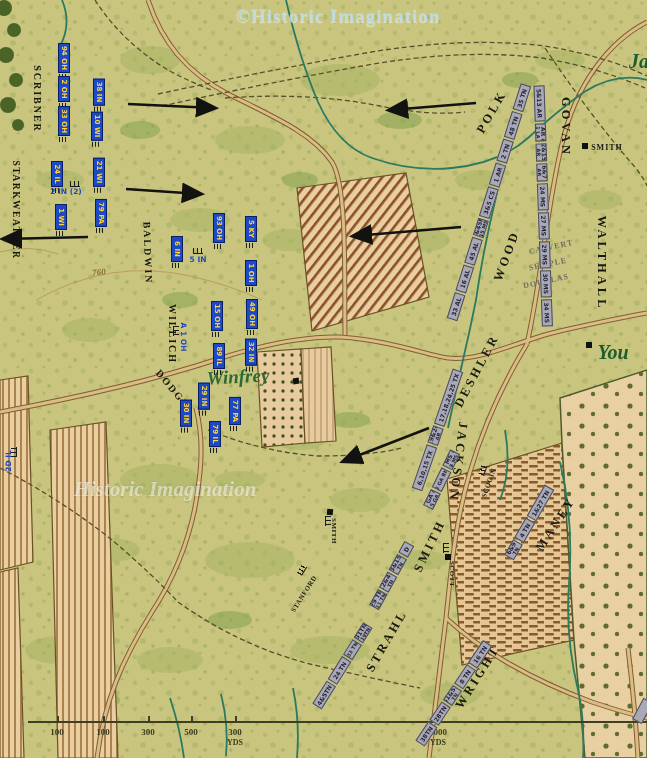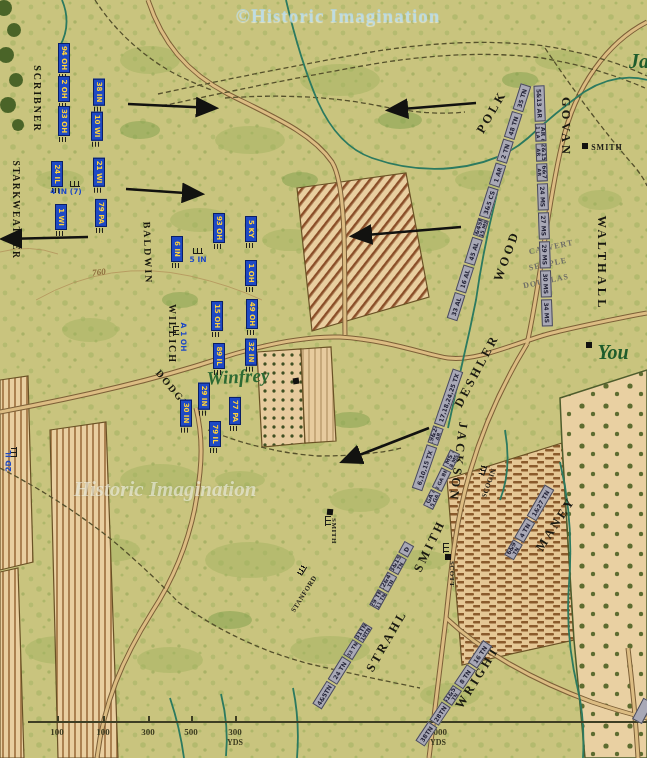--- a/index.html
+++ b/index.html
@@ -222,21 +222,21 @@
       <div class="ubox" style="left: 251px; top: 229px; transform: translate(-50%, -50%) rotate(90deg);">5 KY</div>
       <div class="ubox" style="left: 251px; top: 273px; transform: translate(-50%, -50%) rotate(90deg);">1 OH</div>
       <div class="ubox" style="left: 217px; top: 316px; transform: translate(-50%, -50%) rotate(90deg);">15 OH</div>
       <div class="ubox" style="left: 252px; top: 314px; transform: translate(-50%, -50%) rotate(90deg);">49 OH</div>
       <div class="ubox" style="left: 219px; top: 356px; transform: translate(-50%, -50%) rotate(90deg);">89 IL</div>
       <div class="ubox" style="left: 251px; top: 352px; transform: translate(-50%, -50%) rotate(90deg);">32 IN</div>
       <div class="ubox" style="left: 204px; top: 396px; transform: translate(-50%, -50%) rotate(90deg);">29 IN</div>
       <div class="ubox" style="left: 186px; top: 413px; transform: translate(-50%, -50%) rotate(90deg);">30 IN</div>
       <div class="ubox" style="left: 235px; top: 411px; transform: translate(-50%, -50%) rotate(90deg);">77 PA</div>
       <div class="ubox" style="left: 215px; top: 434px; transform: translate(-50%, -50%) rotate(90deg);">79 IL</div>
-      <div class="ubat" style="left: 66px; top: 191px; transform: translate(-50%, -50%) rotate(0deg);">4 IN (7)</div>
+      <div class="ubat" style="left: 66px; top: 191px; transform: translate(-50%, -50%) rotate(0deg);">2 IN (2)</div>
       <div class="ubat" style="left: 198px; top: 259px; transform: translate(-50%, -50%) rotate(0deg);">5 IN</div>
       <div class="ubat" style="left: 183px; top: 337px; transform: translate(-50%, -50%) rotate(90deg);">A 1 OH</div>
       <div class="ubat" style="left: 8px; top: 461px; transform: translate(-50%, -50%) rotate(-90deg);">2D IL</div>
       <div class="lbl cbrig" style="left: 492px; top: 112px; transform: translate(-50%, -50%) rotate(-60deg);">POLK</div>
       <div class="lbl cbrig" style="left: 565px; top: 127px; transform: translate(-50%, -50%) rotate(90deg);">GOVAN</div>
       <div class="lbl cbrig" style="left: 507px; top: 256px; transform: translate(-50%, -50%) rotate(-70deg);">WOOD</div>
       <div class="lbl cbrig" style="left: 601px; top: 263px; transform: translate(-50%, -50%) rotate(90deg);">WALTHALL</div>
       <div class="lbl cbrig" style="left: 477px; top: 371px; transform: translate(-50%, -50%) rotate(-62deg);">DESHLER</div>
       <div class="lbl cbrig" style="left: 458px; top: 462px; transform: translate(-50%, -50%) rotate(97deg);">JACKSON</div>
       <div class="lbl cbrig" style="left: 430px; top: 546px; transform: translate(-50%, -50%) rotate(-64deg);">SMITH</div>

